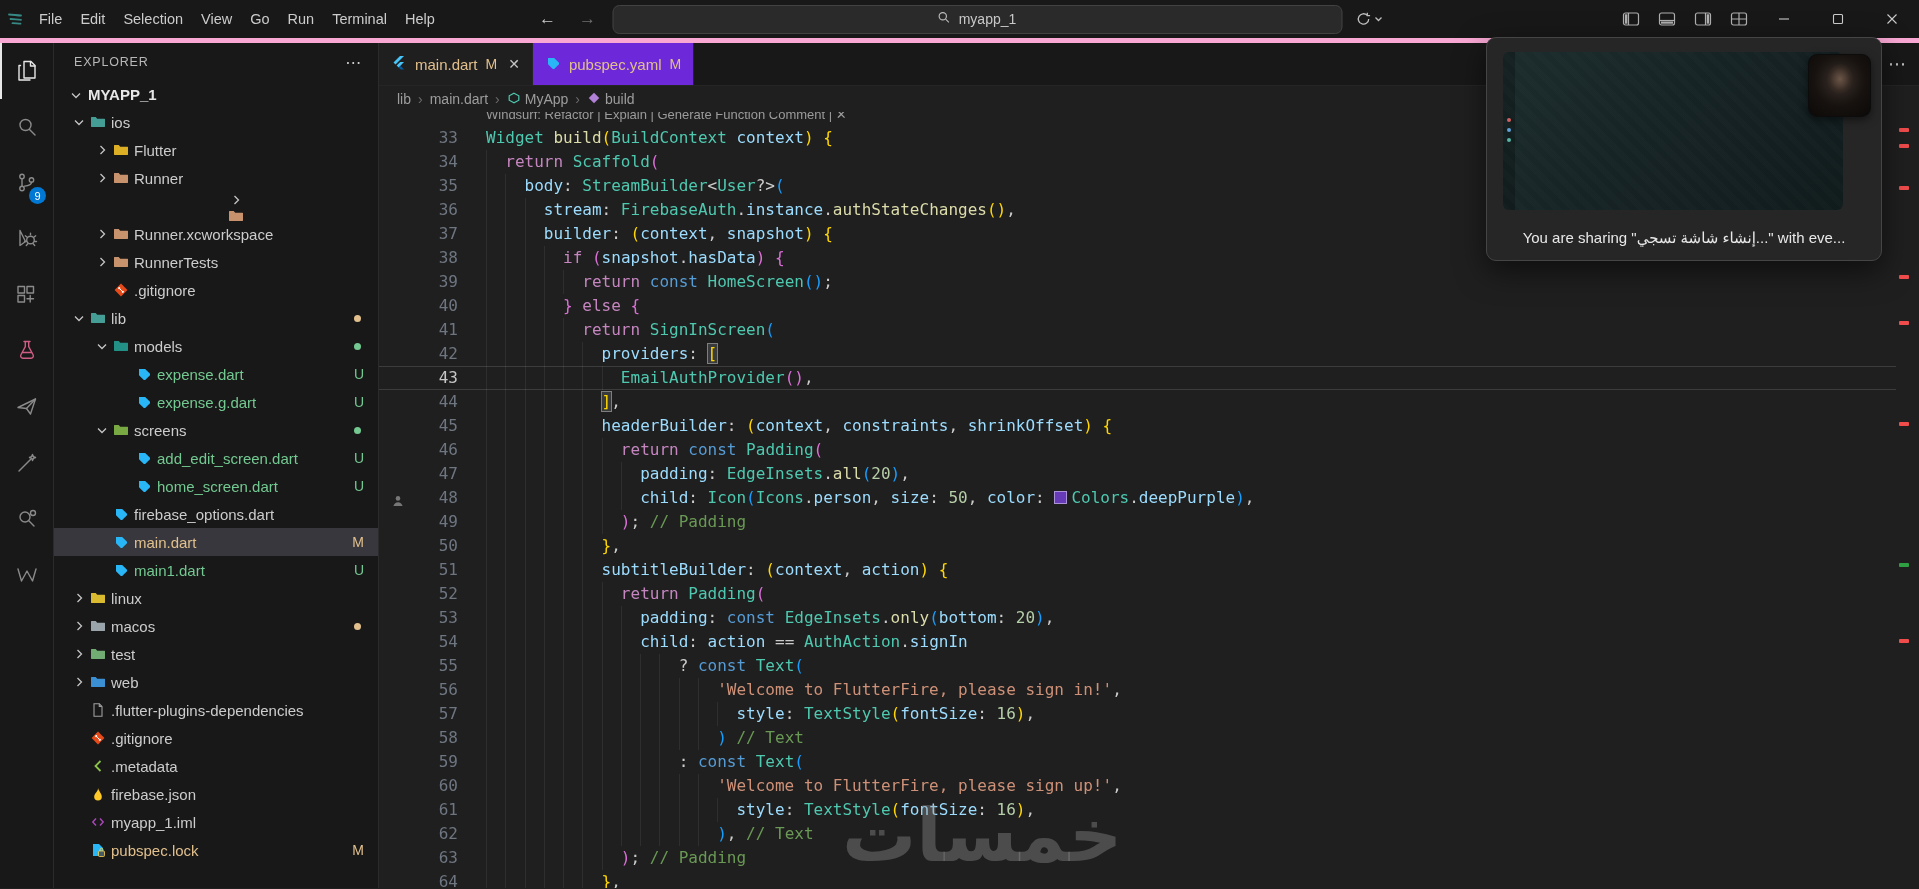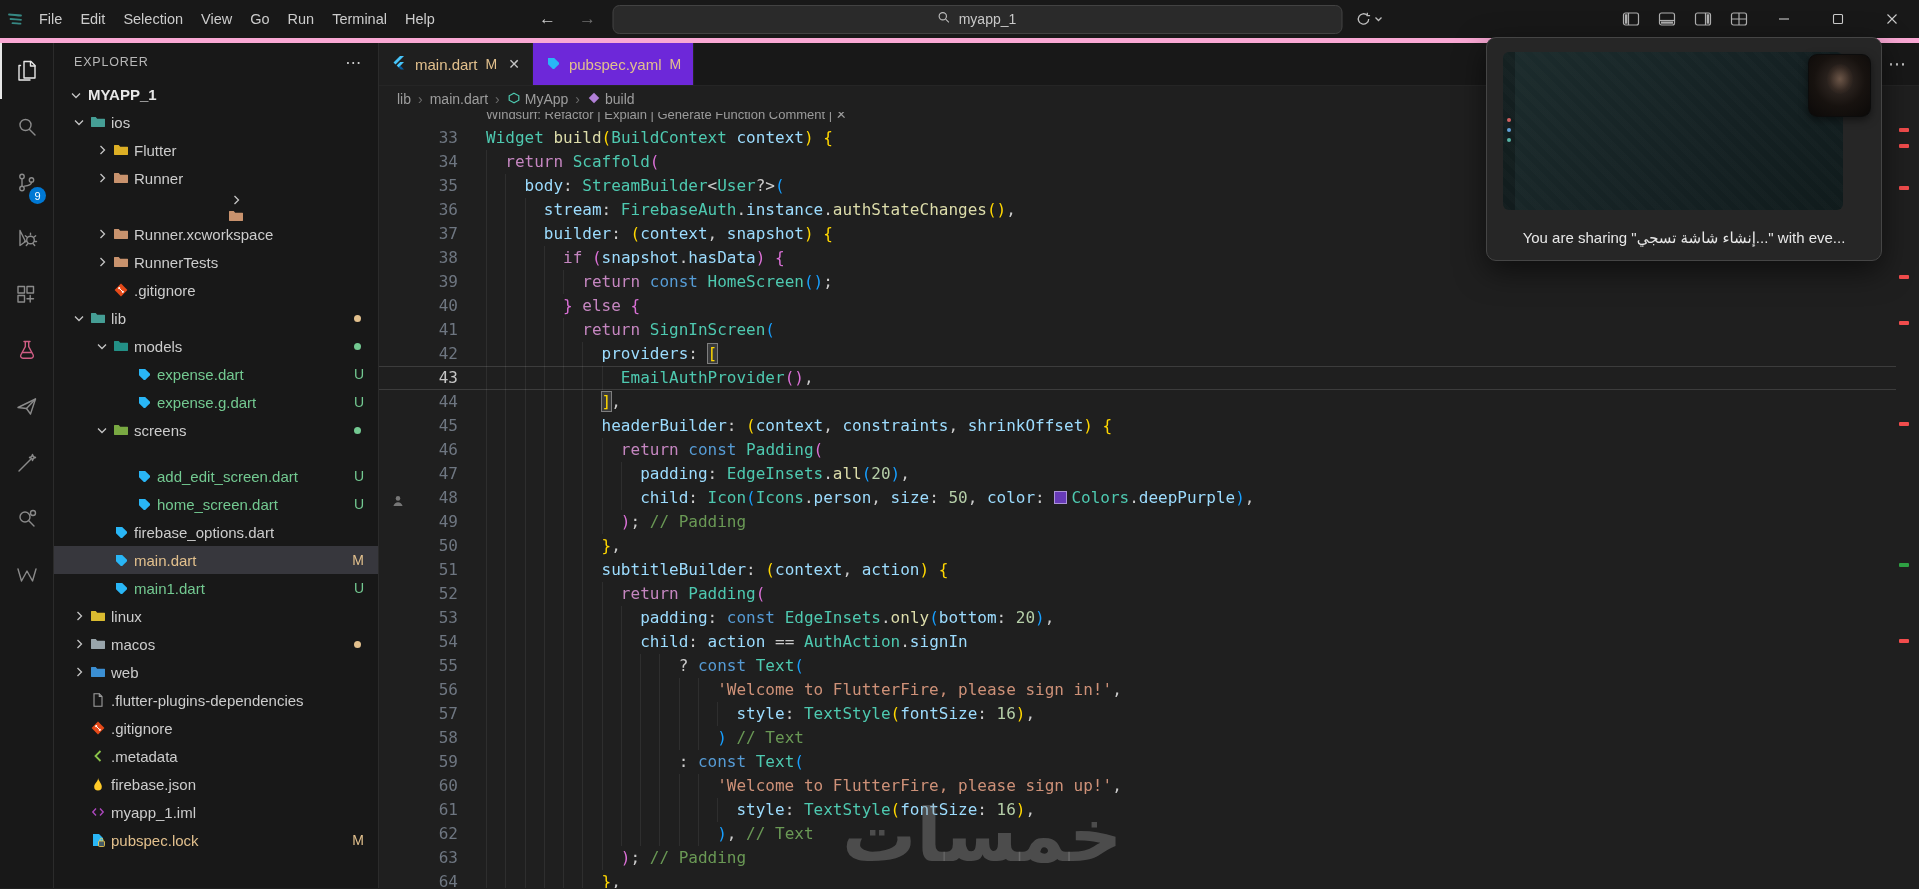--- a/index.html
+++ b/index.html
@@ -413,21 +413,21 @@
               </svg>
             </span>
             <span class="ticon">
               <svg width="16" height="16" viewBox="0 0 16 16">
                 <path d="M1.5 3h4.2l1.5 1.7h7.3c.28 0 .5.22.5.5v7.3c0 .28-.22.5-.5.5H1.5c-.28 0-.5-.22-.5-.5V3.5c0-.28.22-.5.5-.5z" fill="#8bc34a" fill-opacity=".85"></path>
               </svg>
             </span>
             <span class="tlabel">screens</span>
             <span class="tdot" style="background: rgb(115, 201, 145);"></span>
           </div>
-          <div class="trow" style="padding-left: 62px; margin-top: 18px;">
+          <div class="trow" style="padding-left: 62px;">
             <span class="chev"></span>
             <span class="ticon">
               <svg width="16" height="16" viewBox="0 0 16 16">
                 <path d="M3 3h6.2L14 7.8v1.4L9.2 14H7.8L3 9.2z" fill="#29b6f6"></path>
               </svg>
             </span>
             <span class="tlabel" style="color: rgb(115, 201, 145);">add_edit_screen.dart</span>
             <span class="tbadge" style="color: rgb(115, 201, 145);">U</span>
           </div>
           <div class="trow" style="padding-left: 62px;">
@@ -488,20 +488,33 @@
                 <path d="m6.5 4 4 4-4 4" stroke="#c5c5c5" fill="none" stroke-width="1.3"></path>
               </svg>
             </span>
             <span class="ticon">
               <svg width="16" height="16" viewBox="0 0 16 16">
                 <path d="M1.5 3h4.2l1.5 1.7h7.3c.28 0 .5.22.5.5v7.3c0 .28-.22.5-.5.5H1.5c-.28 0-.5-.22-.5-.5V3.5c0-.28.22-.5.5-.5z" fill="#b0bec5" fill-opacity=".85"></path>
               </svg>
             </span>
             <span class="tlabel">macos</span>
             <span class="tdot" style="background: rgb(226, 192, 141);"></span>
+          </div>
+          <div class="trow" style="padding-left: 16px;">
+            <span class="chev">
+              <svg width="16" height="16" viewBox="0 0 16 16">
+                <path d="m6.5 4 4 4-4 4" stroke="#c5c5c5" fill="none" stroke-width="1.3"></path>
+              </svg>
+            </span>
+            <span class="ticon">
+              <svg width="16" height="16" viewBox="0 0 16 16">
+                <path d="M1.5 3h4.2l1.5 1.7h7.3c.28 0 .5.22.5.5v7.3c0 .28-.22.5-.5.5H1.5c-.28 0-.5-.22-.5-.5V3.5c0-.28.22-.5.5-.5z" fill="#81c784" fill-opacity=".85"></path>
+              </svg>
+            </span>
+            <span class="tlabel">test</span>
           </div>
           <div class="trow" style="padding-left: 16px;">
             <span class="chev">
               <svg width="16" height="16" viewBox="0 0 16 16">
                 <path d="m6.5 4 4 4-4 4" stroke="#c5c5c5" fill="none" stroke-width="1.3"></path>
               </svg>
             </span>
             <span class="ticon">
               <svg width="16" height="16" viewBox="0 0 16 16">
                 <path d="M1.5 3h4.2l1.5 1.7h7.3c.28 0 .5.22.5.5v7.3c0 .28-.22.5-.5.5H1.5c-.28 0-.5-.22-.5-.5V3.5c0-.28.22-.5.5-.5z" fill="#42a5f5" fill-opacity=".85"></path>

